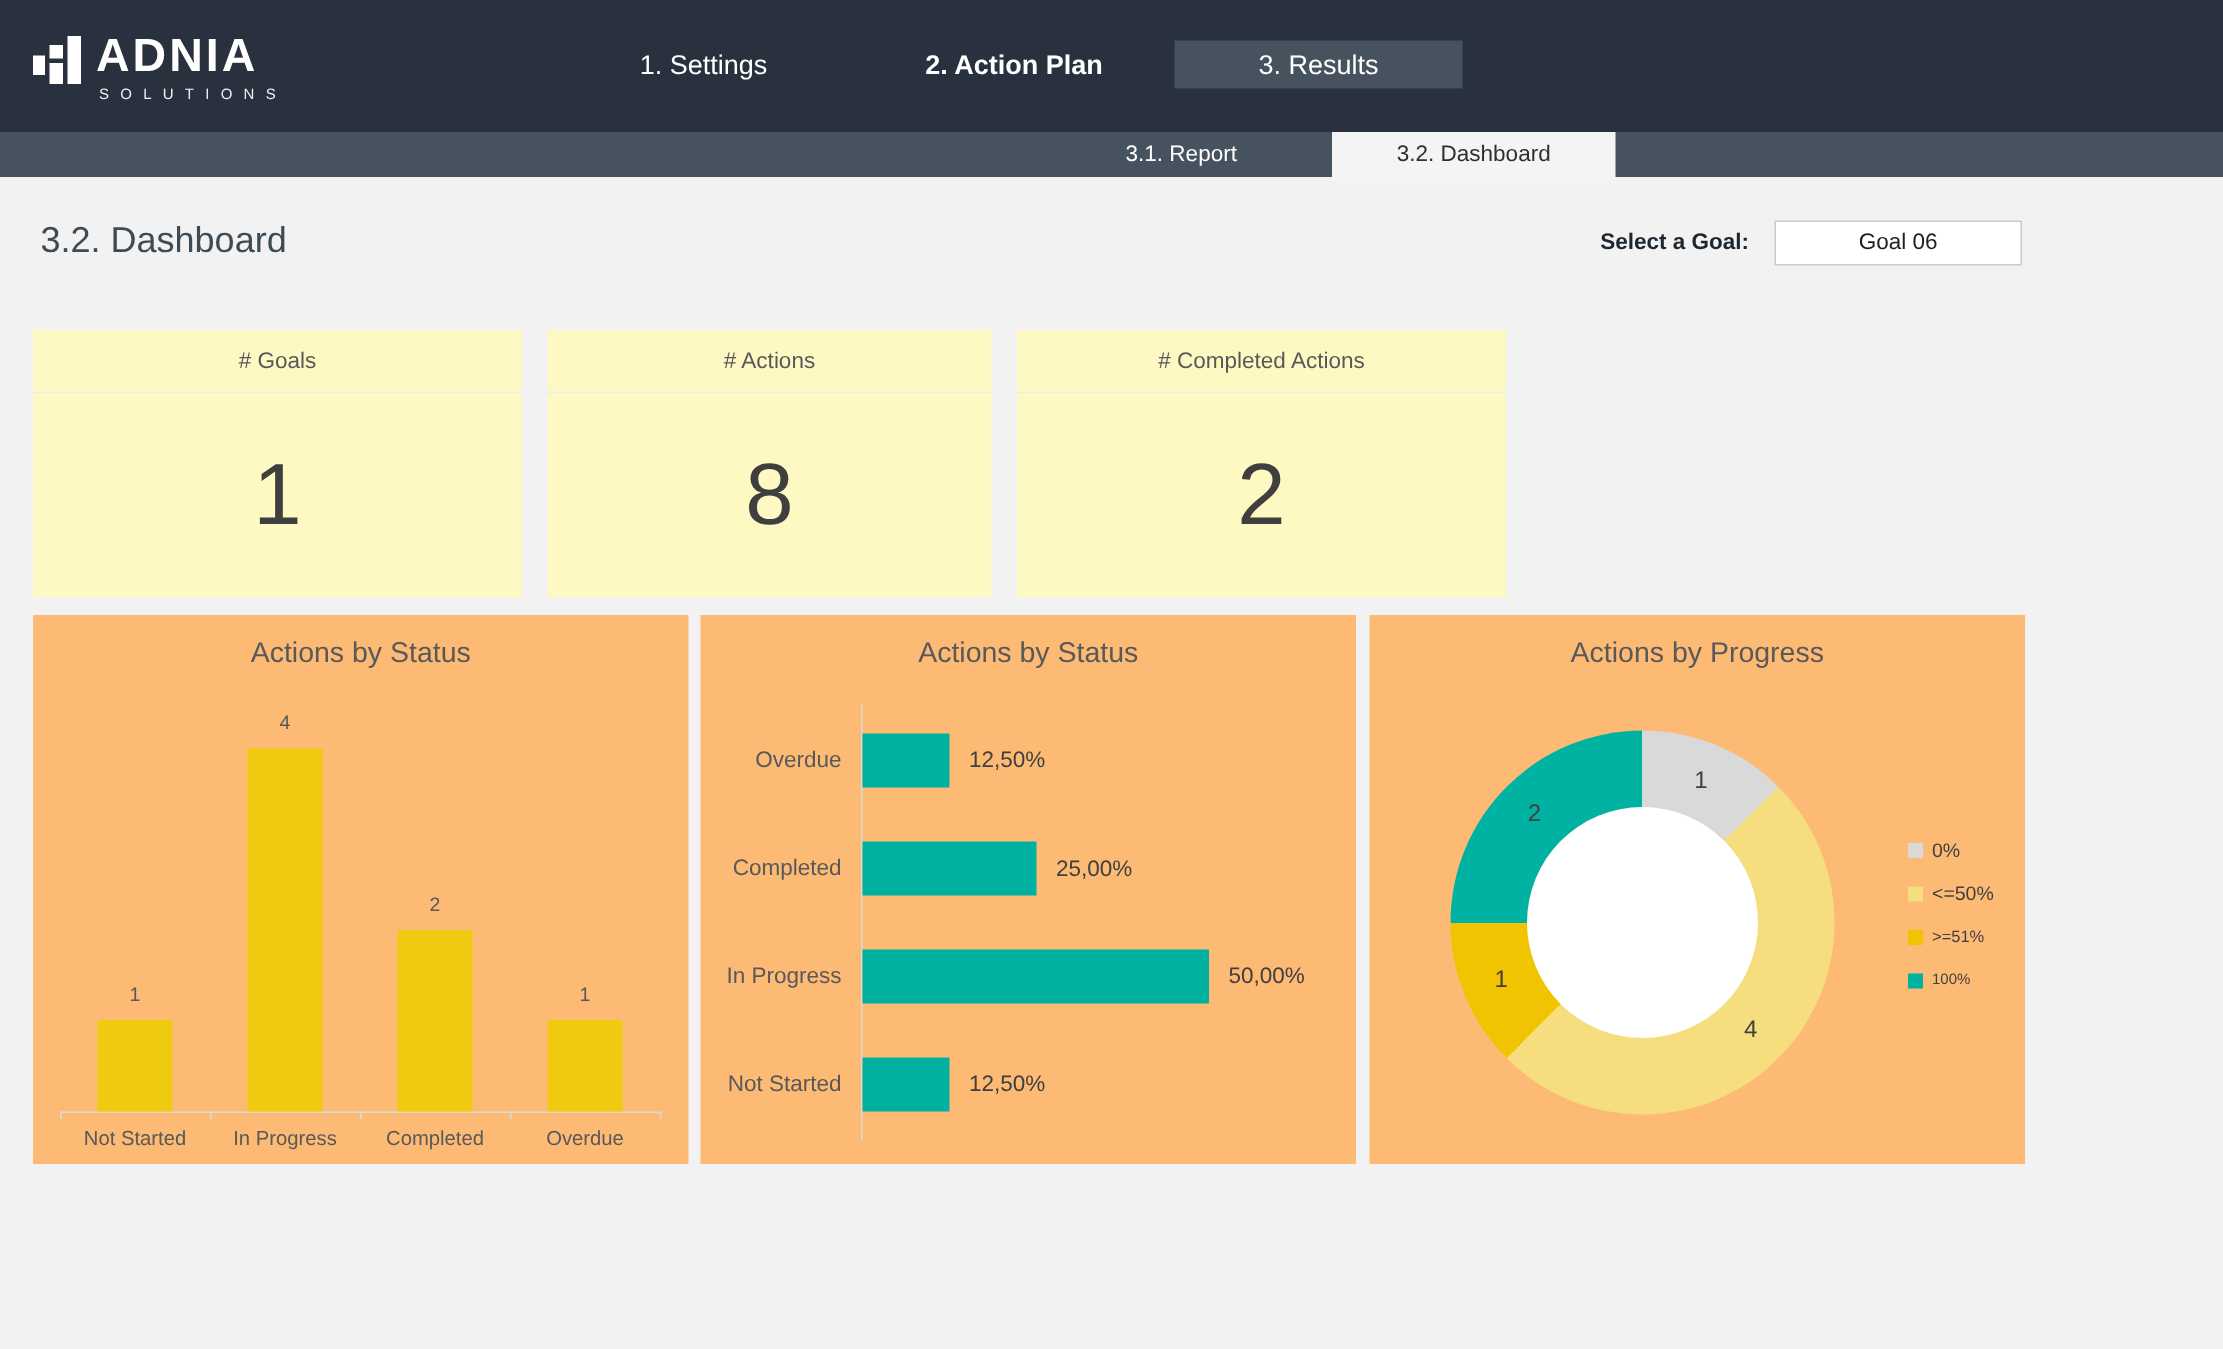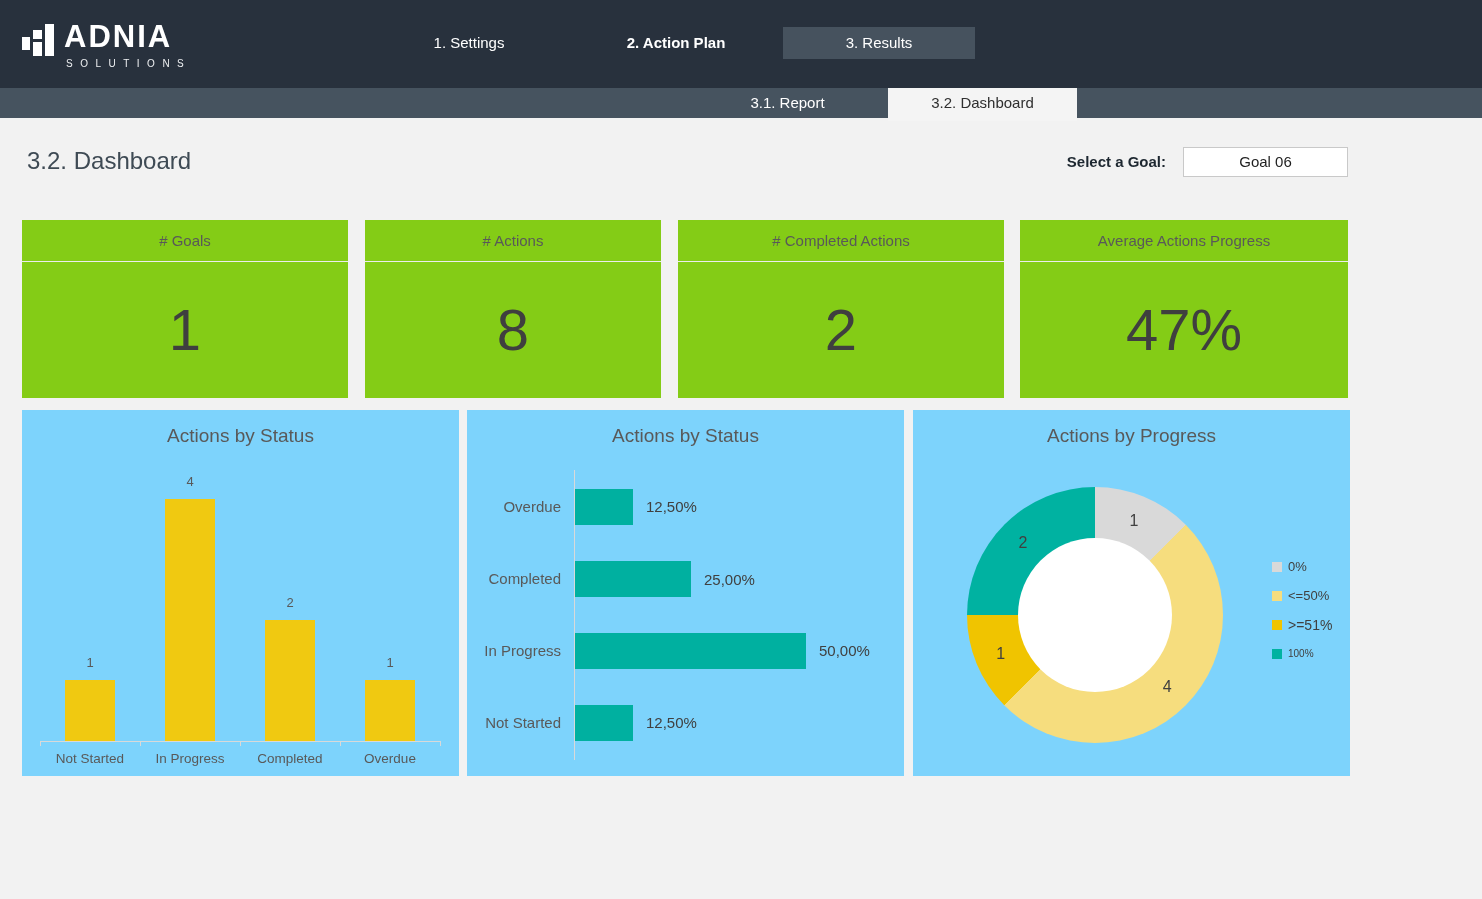--- a/index.html
+++ b/index.html
@@ -13,45 +13,45 @@
   .logo { position:absolute; left:22px; top:22px; display:flex; align-items:flex-start; gap:10px; }
   .logo-icon { display:flex; align-items:flex-end; gap:3px; height:34px; padding-top:2px; }
   .logo-icon .b1 { width:8px; height:13px; background:#fff; margin-bottom:6px; }
   .logo-icon .b2 { display:flex; flex-direction:column; gap:3px; }
   .logo-icon .b2 .t { width:9px; height:9px; background:#fff; }
   .logo-icon .b2 .b { width:9px; height:14px; background:#fff; }
   .logo-icon .b3 { width:9px; height:32px; background:#fff; }
   .logo-name { font-size:31px; line-height:30px; font-weight:bold; color:#fff; letter-spacing:2px; }
   .logo-sub  { font-size:10px; color:#eef0f2; letter-spacing:7.5px; margin-top:6px; margin-left:2px; }
   .nav-item { position:absolute; top:27px; height:32px; line-height:32px; text-align:center;
-              color:#fff; font-size:15px; cursor:pointer; }
+              color:#fff; font-size:18px; cursor:pointer; }
   .nav-settings { left:399px; width:140px; }
   .nav-action   { left:601px; width:150px;font-weight:bold; }
   .nav-results  { left:783px; width:192px; background:#46525e; }
   
   .subnav { position:absolute; left:0; top:88px; width:1482px; height:30px; background:#46535f; }
   .subnav-report { position:absolute; left:700px; top:88px; width:175px; height:30px; line-height:30px;
                    text-align:center; color:#fff; font-size:15px; cursor:pointer; }
   .subnav-dash { position:absolute; left:888px; top:88px; width:189px; height:33px; line-height:30px;
                  text-align:center; background:#f4f4f4; color:#2f2f2f; font-size:15px; cursor:pointer; }
   
   .page-title { position:absolute; left:27px; top:147px; font-size:24px; color:#3e4a54; }
   .goal-label { position:absolute; left:956px; top:153px; width:210px; text-align:right;
                 font-weight:bold; font-size:15px; color:#1d2730; }
   .goal-select { position:absolute; left:1183px; top:147px; width:165px; height:30px; line-height:28px;
                  background:#fff; border:1px solid #c9c9c9; text-align:center; font-size:15px;
                  color:#1f1f1f; cursor:pointer; }
   
-  .kpi-card { position:absolute; top:220px; height:178px; background:#84cc16; }
+  .kpi-card { position:absolute; top:220px; height:178px; background:#fef9c3; }
   .kpi-head { height:42px; line-height:42px; text-align:center; font-size:15px; color:#595959;
               border-bottom:1px solid #ececec; }
   .kpi-value { height:135px; display:flex; align-items:center; justify-content:center;
                font-size:58px; font-weight:300; color:#3f3f3f; }
   
-  .chart-card { position:absolute; top:410px; width:437px; height:366px; background:#7dd3fc; }
+  .chart-card { position:absolute; top:410px; width:437px; height:366px; background:#fdba74; }
   .chart-title { position:absolute; top:15px; left:0; width:100%; text-align:center;
                  font-size:19px; color:#595959; }
   .legend { position:absolute; left:359px; top:148px; display:flex; flex-direction:column; gap:12px; }
   .legend-item { display:flex; align-items:center; height:17px; }
 </style>
 </head>
 <body>
 
 <div class="page">
 
@@ -87,24 +87,20 @@
     <div class="kpi-head"># Goals</div>
     <div class="kpi-value">1</div>
   </div>
   <div class="kpi-card" style="left:365px;width:296px;">
     <div class="kpi-head"># Actions</div>
     <div class="kpi-value">8</div>
   </div>
   <div class="kpi-card" style="left:678px;width:326px;">
     <div class="kpi-head"># Completed Actions</div>
     <div class="kpi-value">2</div>
-  </div>
-  <div class="kpi-card" style="left:1020px;width:328px;">
-    <div class="kpi-head">Average Actions Progress</div>
-    <div class="kpi-value">47%</div>
   </div>
 
   <div class="chart-card" style="left:22px;" id="column-chart">
     <div class="chart-title">Actions by Status</div>
   <div style="position: absolute; left: 18px; top: 331px; width: 400px; height: 1px; background: rgb(217, 217, 217);"></div>
       <div style="position: absolute; left: 18px; top: 331px; width: 1px; height: 5px; background: rgb(217, 217, 217);"></div>
       <div style="position: absolute; left: 118px; top: 331px; width: 1px; height: 5px; background: rgb(217, 217, 217);"></div>
       <div style="position: absolute; left: 218px; top: 331px; width: 1px; height: 5px; background: rgb(217, 217, 217);"></div>
       <div style="position: absolute; left: 318px; top: 331px; width: 1px; height: 5px; background: rgb(217, 217, 217);"></div>
       <div style="position: absolute; left: 418px; top: 331px; width: 1px; height: 5px; background: rgb(217, 217, 217);"></div>
@@ -143,21 +139,21 @@
         <div class="legend-item">
           <div style="width: 10px; height: 10px; background: rgb(217, 217, 217); margin-right: 6px; flex: 0 0 auto;"></div>
           <div style="font-size: 13px; color: rgb(64, 64, 64);">0%</div>
         </div>
         <div class="legend-item">
           <div style="width: 10px; height: 10px; background: rgb(246, 221, 126); margin-right: 6px; flex: 0 0 auto;"></div>
           <div style="font-size: 13px; color: rgb(64, 64, 64);">&lt;=50%</div>
         </div>
         <div class="legend-item">
           <div style="width: 10px; height: 10px; background: rgb(240, 196, 0); margin-right: 6px; flex: 0 0 auto;"></div>
-          <div style="font-size: 14px; color: rgb(64, 64, 64);">&gt;=51%</div>
+          <div style="font-size: 11px; color: rgb(64, 64, 64);">&gt;=51%</div>
         </div>
         <div class="legend-item">
           <div style="width: 10px; height: 10px; background: rgb(0, 178, 161); margin-right: 6px; flex: 0 0 auto;"></div>
           <div style="font-size: 10px; color: rgb(64, 64, 64);">100%</div>
         </div>
       </div>
   <div style="position: absolute; left: 54px; top: 77px; width: 256px; height: 256px; border-radius: 50%; background: conic-gradient(rgb(217, 217, 217) 0deg, rgb(217, 217, 217) 45deg, rgb(246, 221, 126) 45deg, rgb(246, 221, 126) 225deg, rgb(240, 196, 0) 225deg, rgb(240, 196, 0) 270deg, rgb(0, 178, 161) 270deg, rgb(0, 178, 161) 360deg);"></div>
       <div style="position: absolute; left: 105px; top: 128px; width: 154px; height: 154px; border-radius: 50%; background: rgb(255, 255, 255);"></div>
       <div style="position: absolute; left: 206.034px; top: 100.764px; width: 30px; height: 20px; line-height: 20px; text-align: center; font-size: 16px; color: rgb(64, 64, 64);">1</div>
       <div style="position: absolute; left: 239.125px; top: 267.125px; width: 30px; height: 20px; line-height: 20px; text-align: center; font-size: 16px; color: rgb(64, 64, 64);">4</div>

